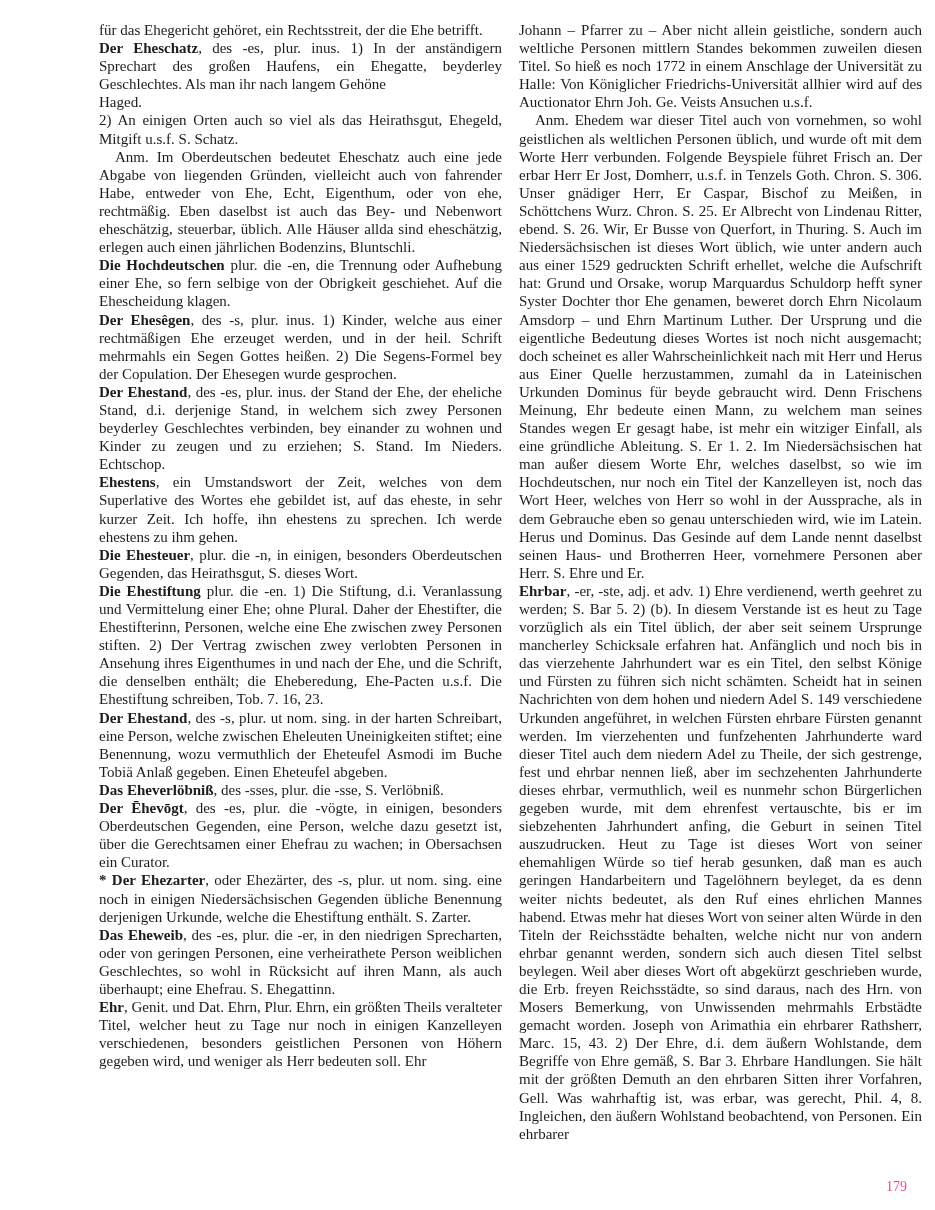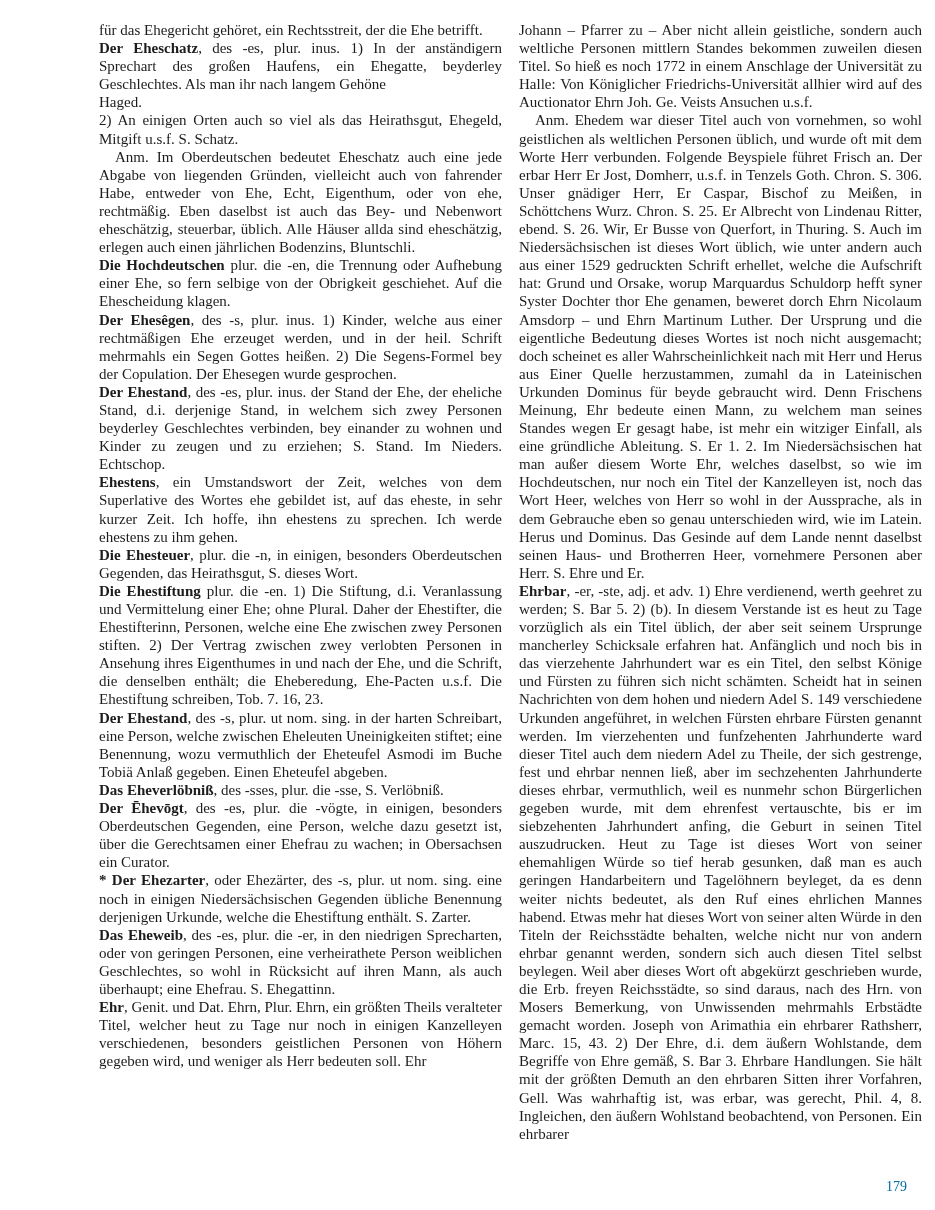--- a/index.html
+++ b/index.html
@@ -33,21 +33,21 @@
   .para { margin: 0; }
   .para.indent { text-indent: 16px; }
   .para.align-right { text-align: left; }
   .para.align-left { text-align: left; }
   .seg-b { font-weight: bold; font-family: Liberation Serif, serif; }
   .seg-i { }
   .page-number {
     position: absolute;
     right: 28px; bottom: 15px;
     font-size: 14px;
-    color: #0369a1;
+    color: #ec4899;
   }
 </style>
 </head>
 <body>
 
 <div class="page">
   <div class="columns">
     <div class="column" id="col-left">
         <div class="para"><span>für das Ehegericht gehöret, ein Rechtsstreit, der die Ehe betrifft.</span></div>
         <div class="para"><span class="seg-b">Der Eheschatz</span><span>, des -es, </span><span class="seg-i">plur. inus.</span><span> 1) In der anständigern Sprechart des großen Haufens, ein Ehegatte, beyderley Geschlechtes. Als man ihr nach langem Gehöne</span></div>

